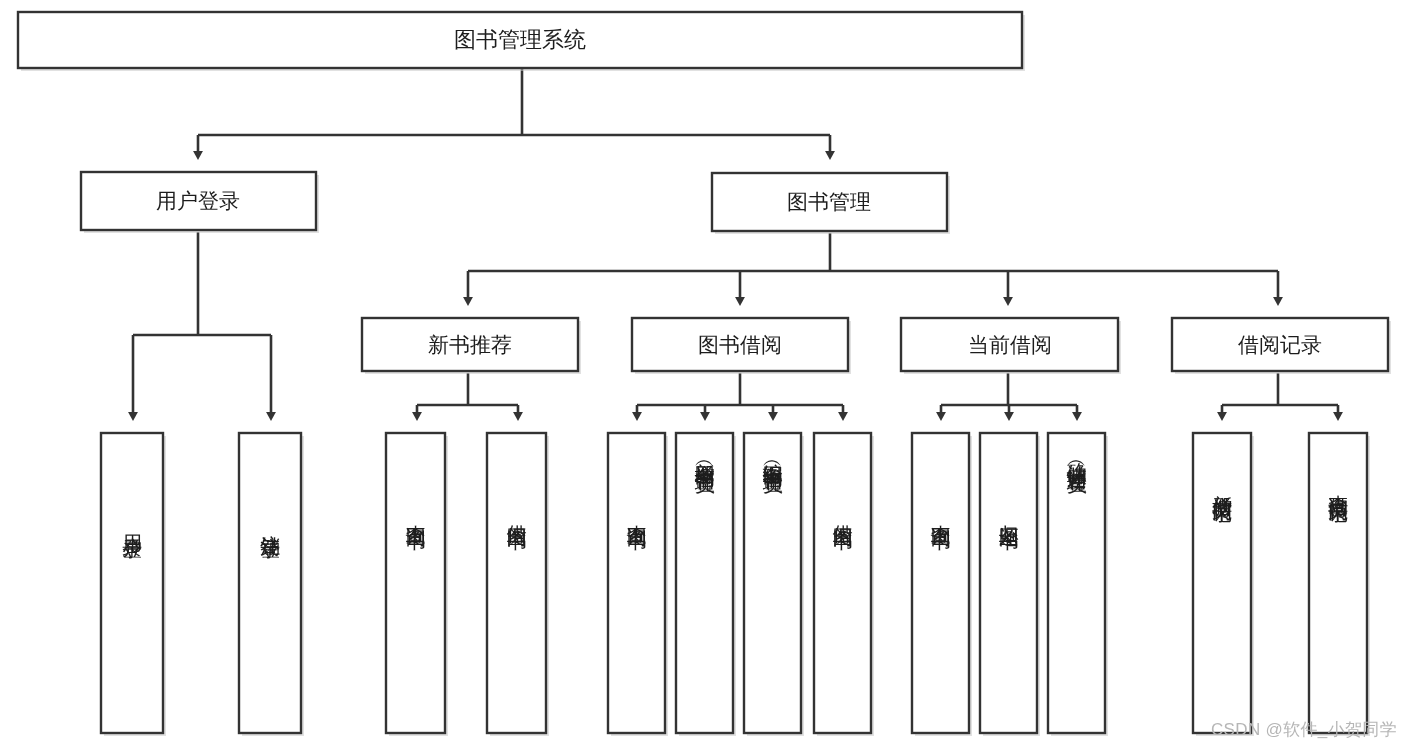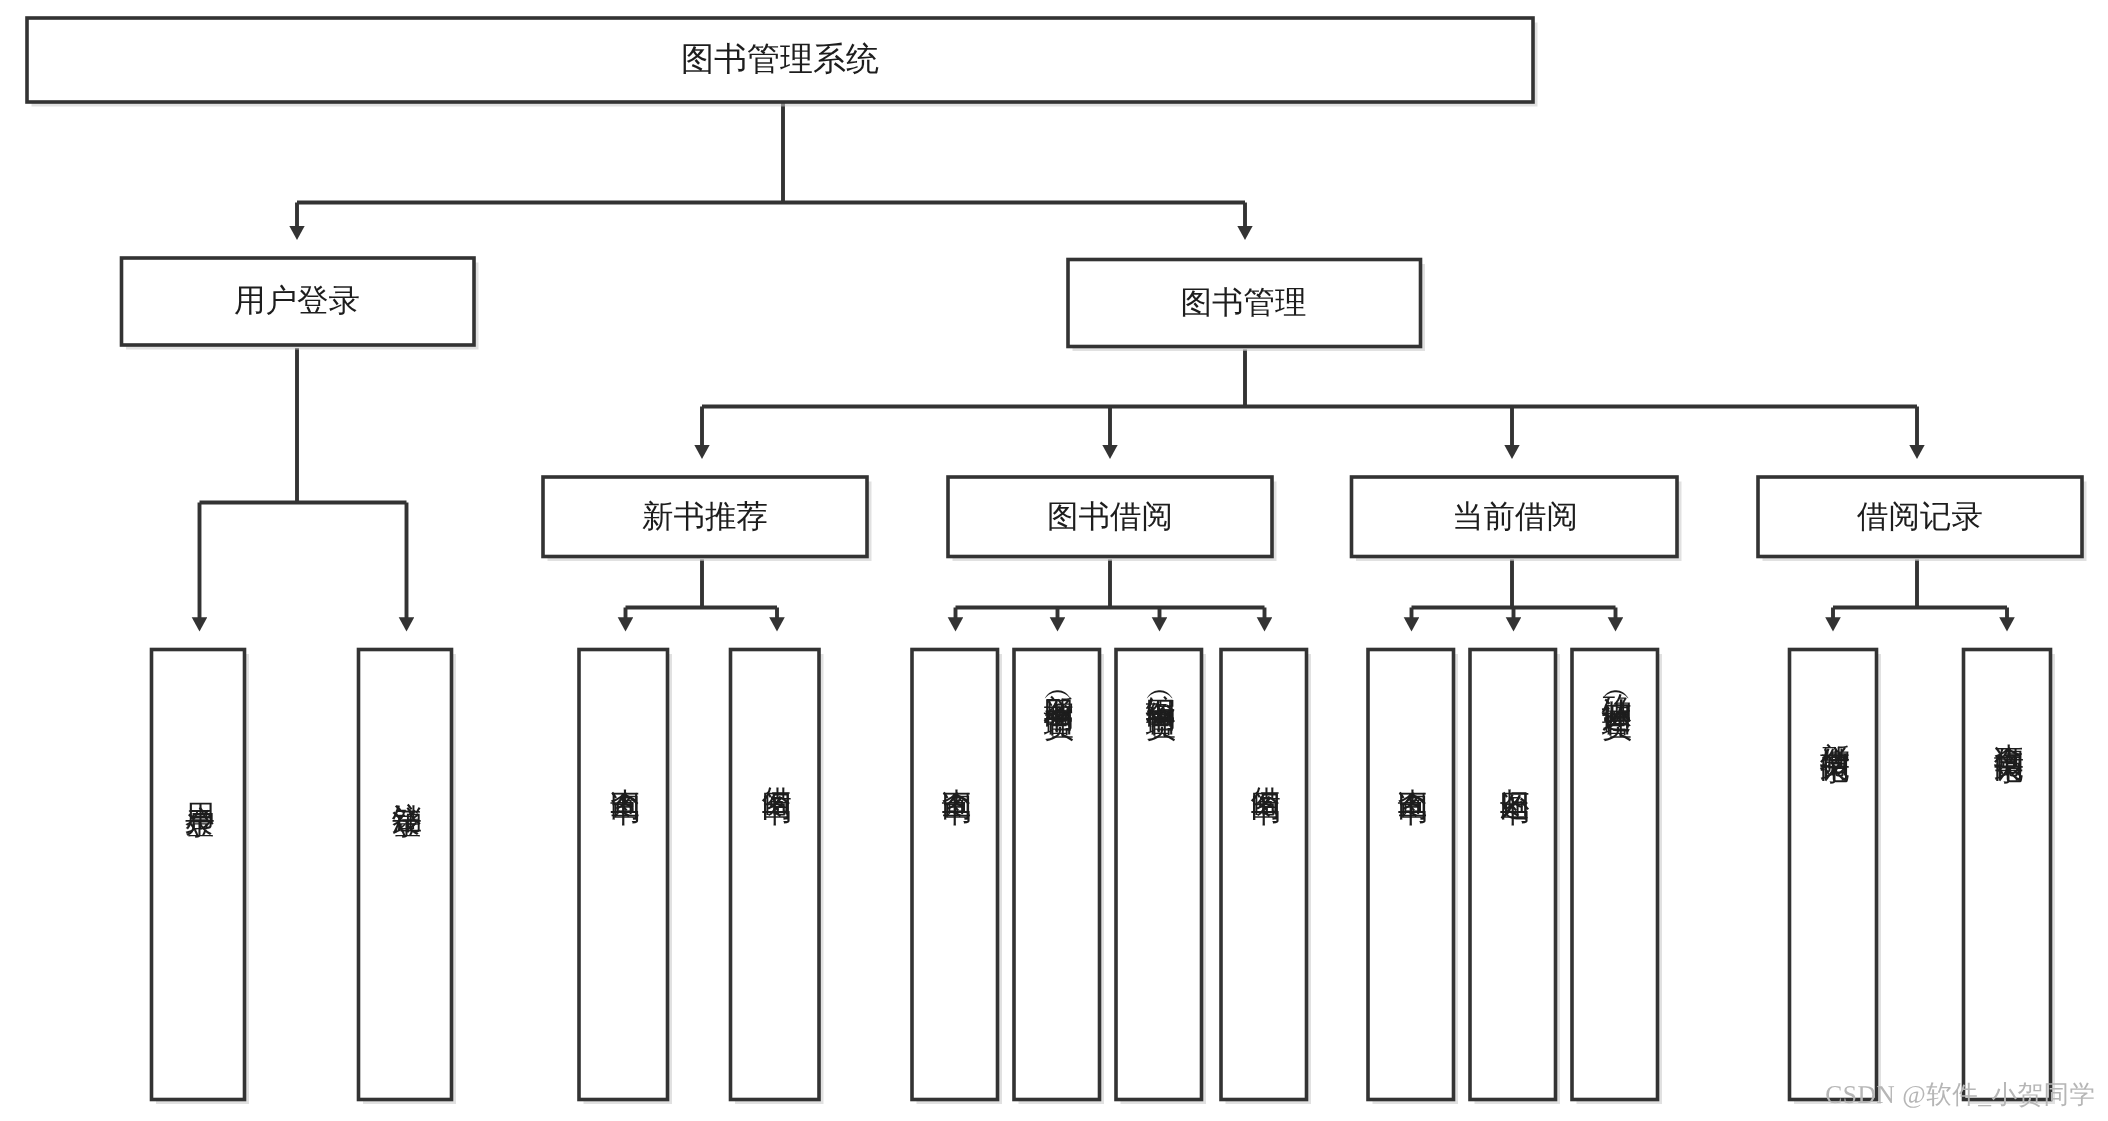--- a/index.html
+++ b/index.html
@@ -68,21 +68,21 @@
     color: #1d1d1d;
     writing-mode: vertical-rl;
     text-orientation: upright;
     letter-spacing: 0.09em;
     white-space: nowrap;
   }
   .watermark {
     position: absolute;
     right: 8px;
     bottom: 6px;
-    font-family: Liberation Serif, serif;
+    font-family: Liberation Sans, sans-serif;
     font-size: 17px;
     color: #b6b6b6;
     letter-spacing: 0.02em;
     user-select: none;
     white-space: nowrap;
   }
 </style>
 </head>
 <body>
 

